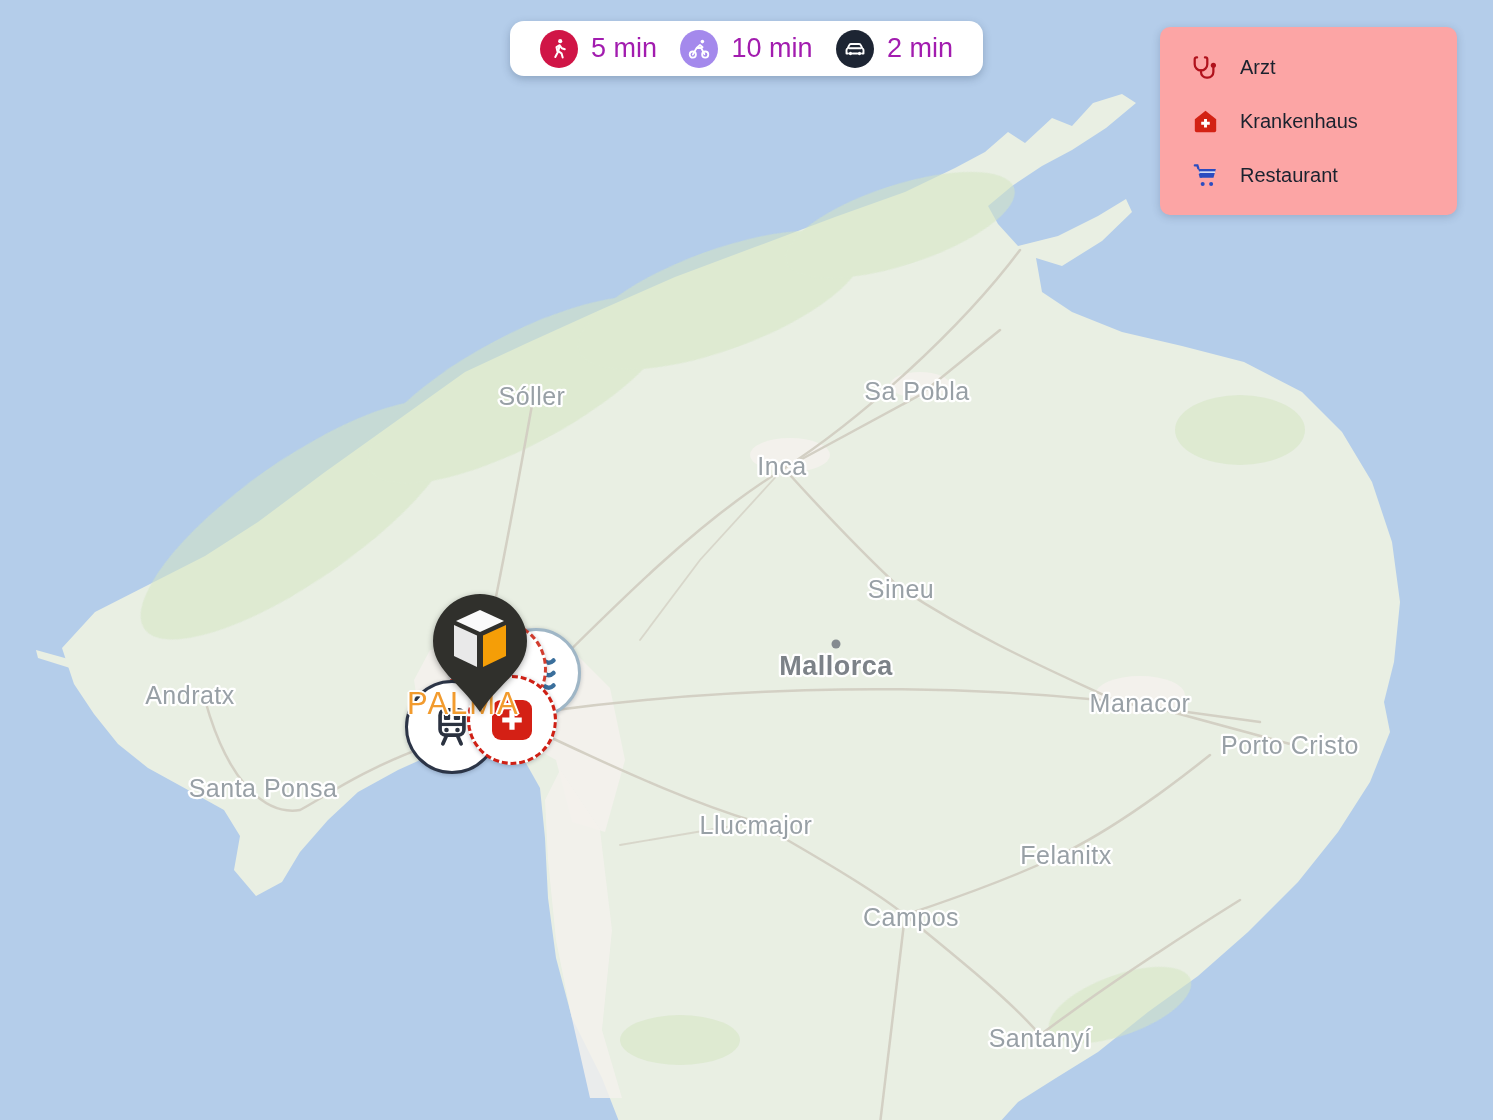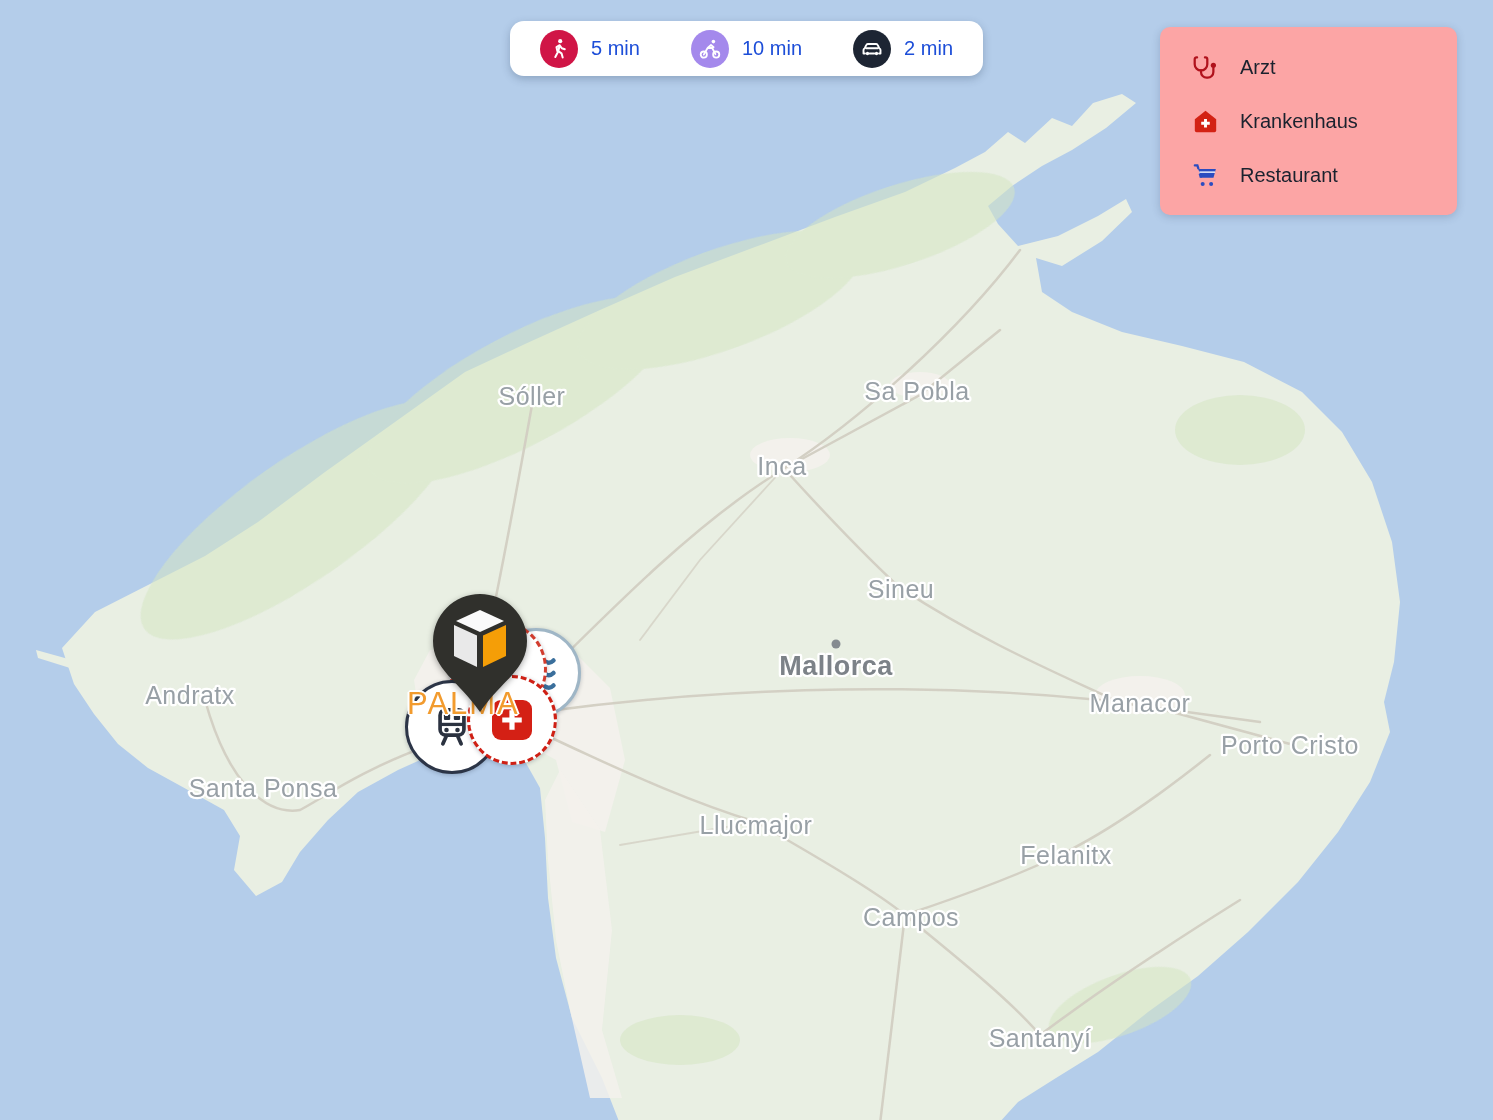--- a/index.html
+++ b/index.html
@@ -34,21 +34,21 @@
   #toolbar{
     position:absolute;left:510px;top:21px;width:473px;height:55px;z-index:10;
     background:#fff;border-radius:14px;box-shadow:0 3px 9px rgba(40,60,90,.28);
     display:flex;align-items:center;justify-content:space-between;padding:0 30px;box-sizing:border-box;
   }
   .chip{display:flex;align-items:center;gap:13px;cursor:pointer;}
   .chip .disc{width:38px;height:38px;border-radius:50%;display:flex;align-items:center;justify-content:center;flex:none;}
   .chip .disc.walk{background:#d01546;}
   .chip .disc.bike{background:#a489ec;}
   .chip .disc.car{background:#1d2533;}
-  .chip .lbl{font-size:20px;color:#1d4ed8;}
+  .chip .lbl{font-size:27px;color:#a21caf;}
   
   #legend{
     position:absolute;left:1160px;top:27px;width:297px;z-index:10;box-sizing:border-box;
     background:#fca5a5;border-radius:10px;box-shadow:0 2px 8px rgba(40,60,90,.22);
     padding:13px 16px 13px 32px;display:flex;flex-direction:column;
   }
   .lrow{height:54px;display:flex;align-items:center;gap:21px;cursor:pointer;}
   .lrow .ic{width:27px;height:27px;flex:none;display:flex;align-items:center;justify-content:center;}
   .lrow .lt{font-size:20px;color:#1a222e;}
 </style>

